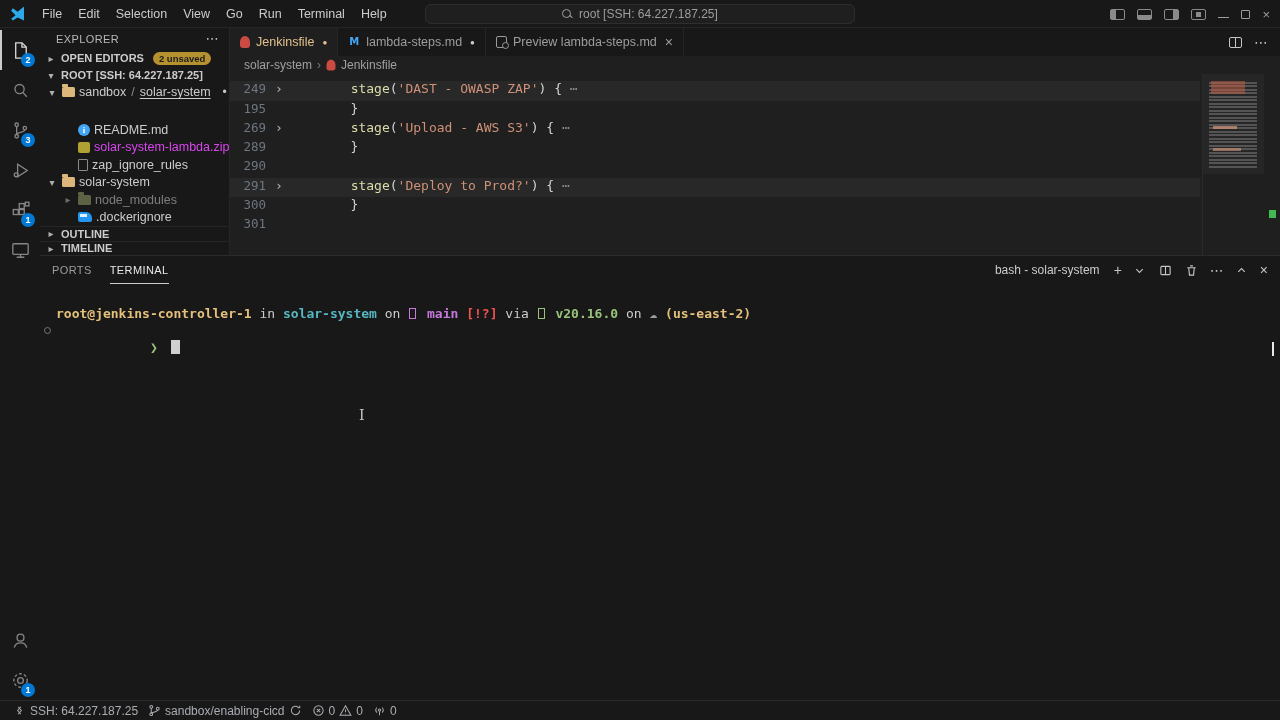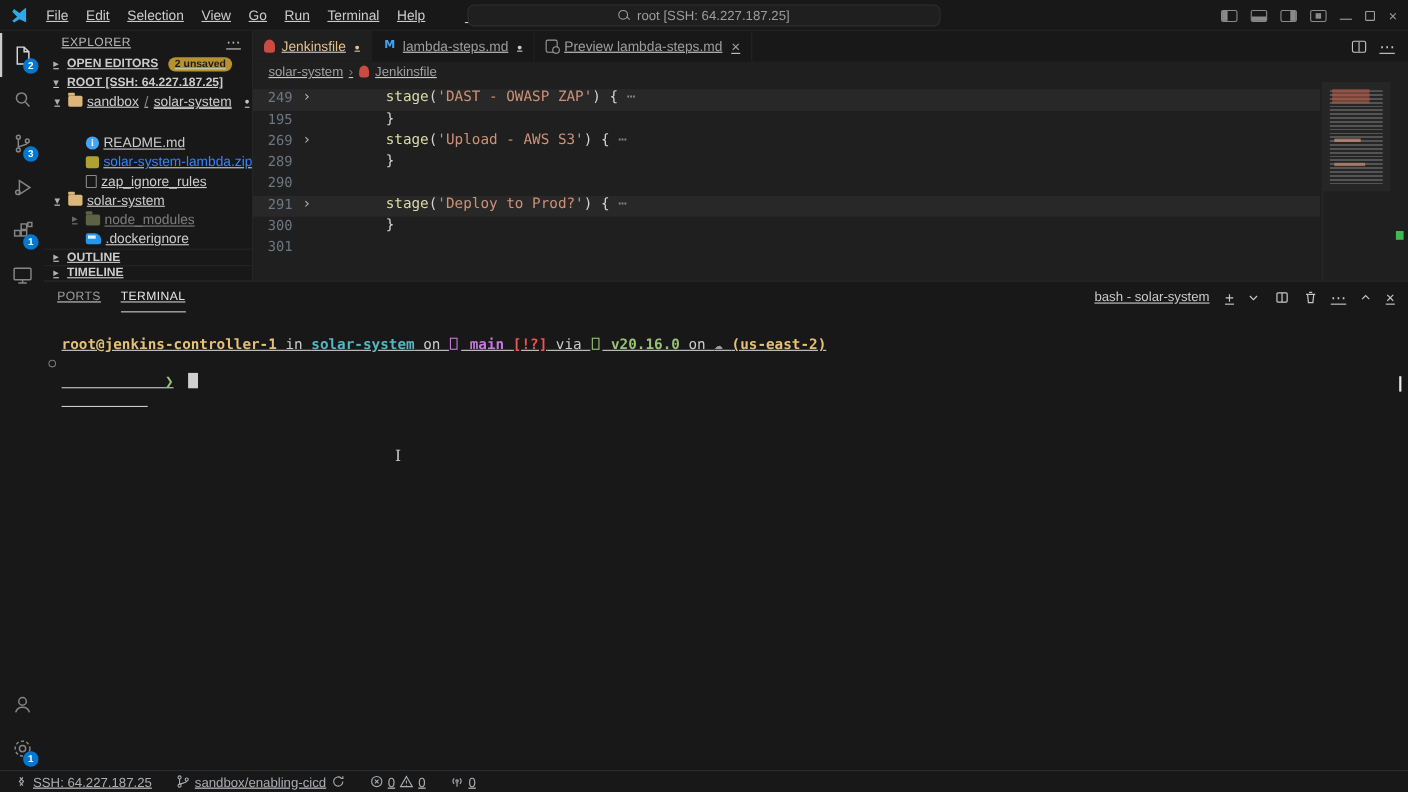--- a/index.html
+++ b/index.html
@@ -1,18 +1,18 @@
 <!DOCTYPE html>
 <html><head>
 <meta charset="utf-8">
 <style>
   *{margin:0;padding:0;box-sizing:border-box;}
   html,body{width:1280px;height:720px;background:#101010;overflow:hidden;}
   body{font-family:"Liberation Sans","DejaVu Sans",sans-serif;color:#cccccc;font-size:13px;}
-  #app{width:1280px;height:720px;display:flex;flex-direction:column;background:#181818;text-decoration:underline;}
+  #app{width:1280px;height:720px;display:flex;flex-direction:column;background:#181818;}
 
   
   .titlebar{height:28px;flex:0 0 28px;display:flex;align-items:center;background:#181818;border-bottom:1px solid #252525;position:relative;}
   .vslogo{width:18px;height:18px;margin:0 8px 0 8px;position:relative;flex:0 0 auto;}
   .vslogo::before{content:"";position:absolute;inset:2px;background:#2da8e8;clip-path:polygon(100% 0,100% 100%,55% 78%,20% 100%,8% 88%,40% 62%,8% 30%,20% 12%,55% 38%);}
   .menu-item{padding:0 8px;height:22px;line-height:22px;border-radius:4px;color:#cccccc;font-size:12.5px;cursor:default;}
   .nav-arrows{display:flex;gap:10px;margin-left:28px;color:#9d9d9d;font-size:14px;}
   .nav-arrows span{cursor:default;}
   .cmdcenter{position:absolute;left:425px;top:4px;width:430px;height:20px;background:#1f1f1f;border:1px solid #2e2e2e;border-radius:6px;display:flex;align-items:center;justify-content:center;gap:6px;color:#9d9d9d;font-size:12px;}
   .cmdcenter .sicon{width:11px;height:11px;position:relative;flex:0 0 auto;}
@@ -57,21 +57,21 @@
   .icon-folder,.icon-folder-node{width:13px;height:10px;background:#dcb67a;border-radius:1.5px;position:relative;}
   .icon-folder::before,.icon-folder-node::before{content:"";position:absolute;top:-3px;left:0;width:6px;height:3px;background:inherit;border-radius:1px 1px 0 0;}
   .icon-folder-node{background:#97a06a;}
   .icon-readme{width:12px;height:12px;border-radius:50%;background:#42a5f5;}
   .icon-readme::after{content:"i";position:absolute;inset:0;color:#fff;font:bold 9px/12px "Liberation Serif",serif;text-align:center;}
   .icon-zip{width:12px;height:11px;background:#b0a232;border-radius:2px;}
   .icon-file{width:10px;height:12px;border:1px solid #8a8a8a;border-radius:1px;}
   .icon-docker{width:14px;height:10px;background:#2496ed;border-radius:2px 6px 2px 2px;}
   .icon-docker::after{content:"";position:absolute;left:2px;top:2px;width:7px;height:3px;background:rgba(255,255,255,.85);}
   .tl{color:#cccccc;}
-  .tl.green{color:#3b82f6;}
+  .tl.green{color:#d946ef;}
   .tl.compact{text-decoration:underline;text-underline-offset:2px;}
   .psep{color:#8a8a8a;margin:0 1px;}
   .fill{flex:1;}
   .fdot{color:#c5c5c5;font-size:12px;margin-left:4px;}
   .sb-flex{flex:1;}
 
   
   .editorcol{flex:1;display:flex;flex-direction:column;min-width:0;background:#1f1f1f;}
   .tabbar{height:28px;flex:0 0 28px;background:#181818;display:flex;align-items:stretch;}
   #tabs{display:flex;align-items:stretch;}
@@ -132,21 +132,21 @@
   .tb{font-weight:bold;}
   .tc-fg{color:#cccccc;} .tc-yellow{color:#e5c07b;} .tc-cyan{color:#56b6c2;} .tc-purple{color:#c678dd;}
   .tc-red{color:#ef5350;} .tc-green{color:#98c379;} .tc-cloud{color:#9e9e9e;}
   .tofu{display:inline-block;width:7px;height:11px;border:1px solid currentColor;margin:0 3px -1px 1px;}
   .cmd-dec{position:absolute;left:-12px;top:5px;width:7px;height:7px;border:1px solid #777;border-radius:50%;}
   .term-cursor{display:inline-block;width:9px;height:14px;background:#d0d0d0;margin-left:13px;vertical-align:-2px;}
   .mousebeam{position:absolute;left:319px;top:123px;color:#c8c8c8;font:14px "DejaVu Serif",serif;}
   .term-scrollmark{position:absolute;right:6px;top:58px;width:2px;height:14px;background:#e8e8e8;}
 
   
-  .statusbar{height:20px;flex:0 0 20px;background:#181818;border-top:1px solid #2b2b2b;display:flex;align-items:center;font-size:12px;color:#a9adb2;padding:0 8px;gap:12px;}
+  .statusbar{height:20px;flex:0 0 20px;background:#181818;border-top:1px solid #2b2b2b;display:flex;align-items:center;font-size:12px;color:#a9adb2;padding:0 8px;}
   .st-item{display:flex;align-items:center;gap:4px;padding:0 5px;height:100%;cursor:default;white-space:nowrap;}
   .st-item svg{width:13px;height:13px;stroke:currentColor;fill:none;stroke-width:1.1;}
   .st-right{margin-left:auto;display:flex;align-items:center;gap:6px;}
 </style>
 </head>
 <body>
 
 <div id="app">
 
   <div class="titlebar">

